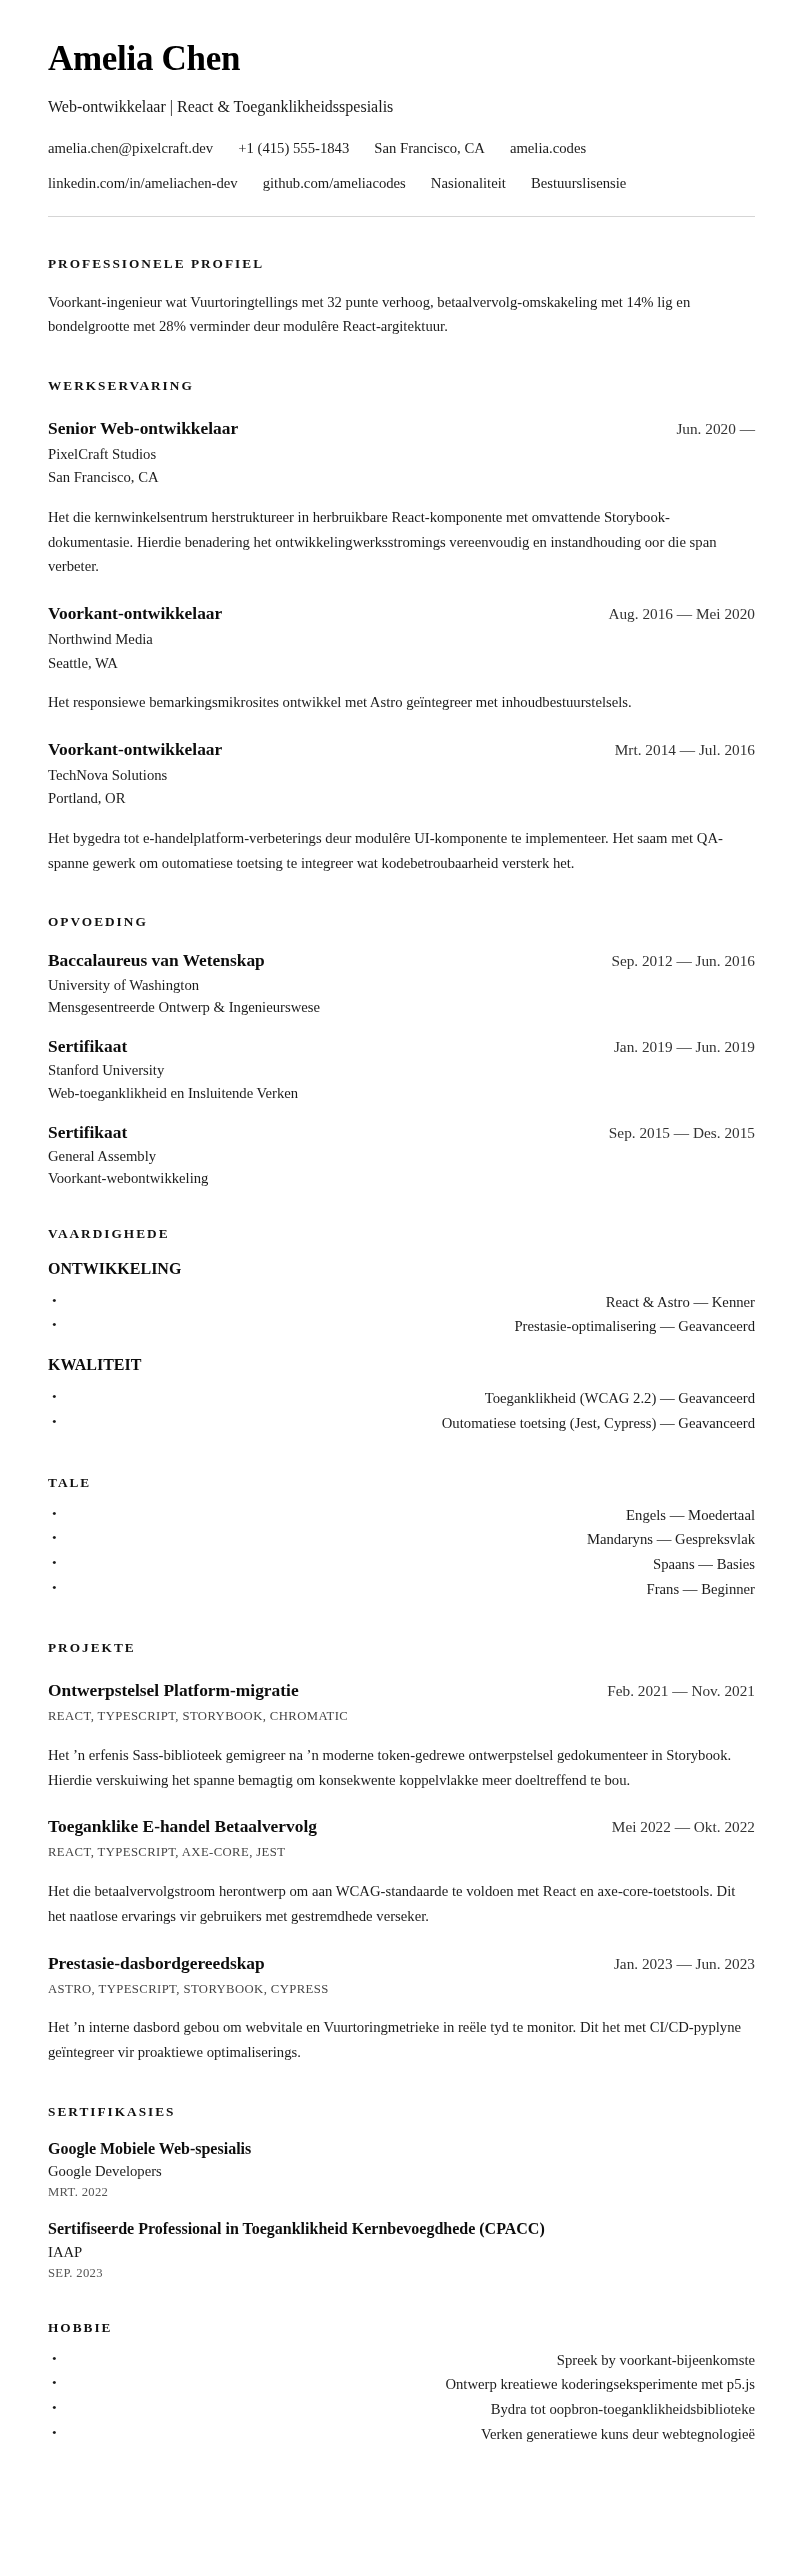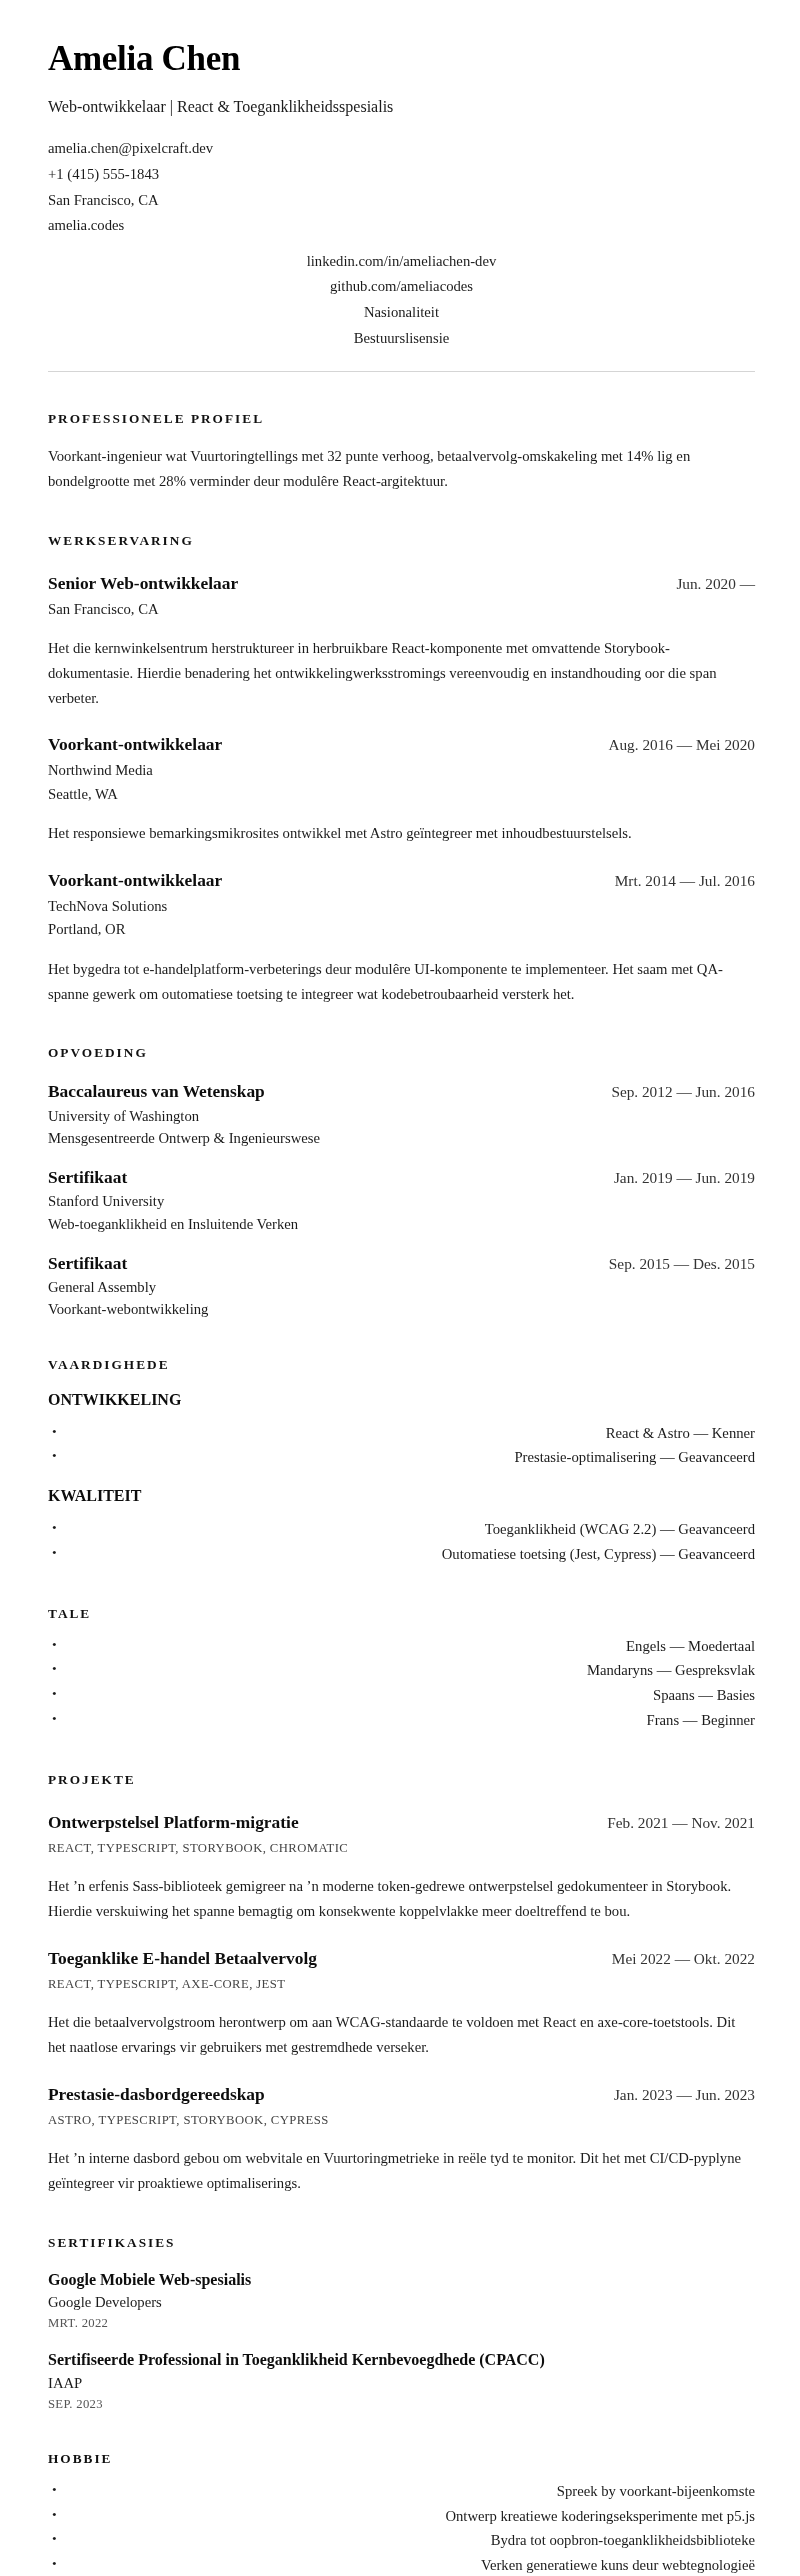--- a/index.html
+++ b/index.html
@@ -22,21 +22,20 @@
     letter-spacing: -0.3px;
   }
   .headline { margin-top: 18.7px; font-size: 16px; line-height: 1.3; }
   .contact-row {
     display: flex;
     flex-wrap: wrap;
     column-gap: 25px;
     row-gap: 6.7px;
     font-size: 14.7px;
     line-height: 1.3;
-    flex-direction: column;
   }
   .contact-row.first { margin-top: 21.4px; }
   .contact-row.second { margin-top: 16px; align-items: center; }
   .divider { margin-top: 23px; border: 0; border-top: 1.3px solid #d5d5d5; height: 0; }
 
   .section-heading {
     margin-top: 39px;
     font-size: 13.3px;
     font-weight: 700;
     letter-spacing: 2px;
@@ -118,20 +117,21 @@
   </section>
 
   <section>
     <div class="section-heading">WERKSERVARING</div>
 
     <div class="entry">
       <div class="entry-title-row">
         <span class="entry-title">Senior Web-ontwikkelaar</span>
         <span class="entry-date">Jun. 2020 —</span>
       </div>
+      <div class="entry-line">PixelCraft Studios</div>
       <div class="entry-line">San Francisco, CA</div>
       <p class="entry-desc">Het die kernwinkelsentrum herstruktureer in herbruikbare React-komponente met omvattende Storybook-dokumentasie. Hierdie benadering het ontwikkelingwerksstromings vereenvoudig en instandhouding oor die span verbeter.</p>
     </div>
 
     <div class="entry">
       <div class="entry-title-row">
         <span class="entry-title">Voorkant-ontwikkelaar</span>
         <span class="entry-date">Aug. 2016 — Mei 2020</span>
       </div>
       <div class="entry-line">Northwind Media</div>

